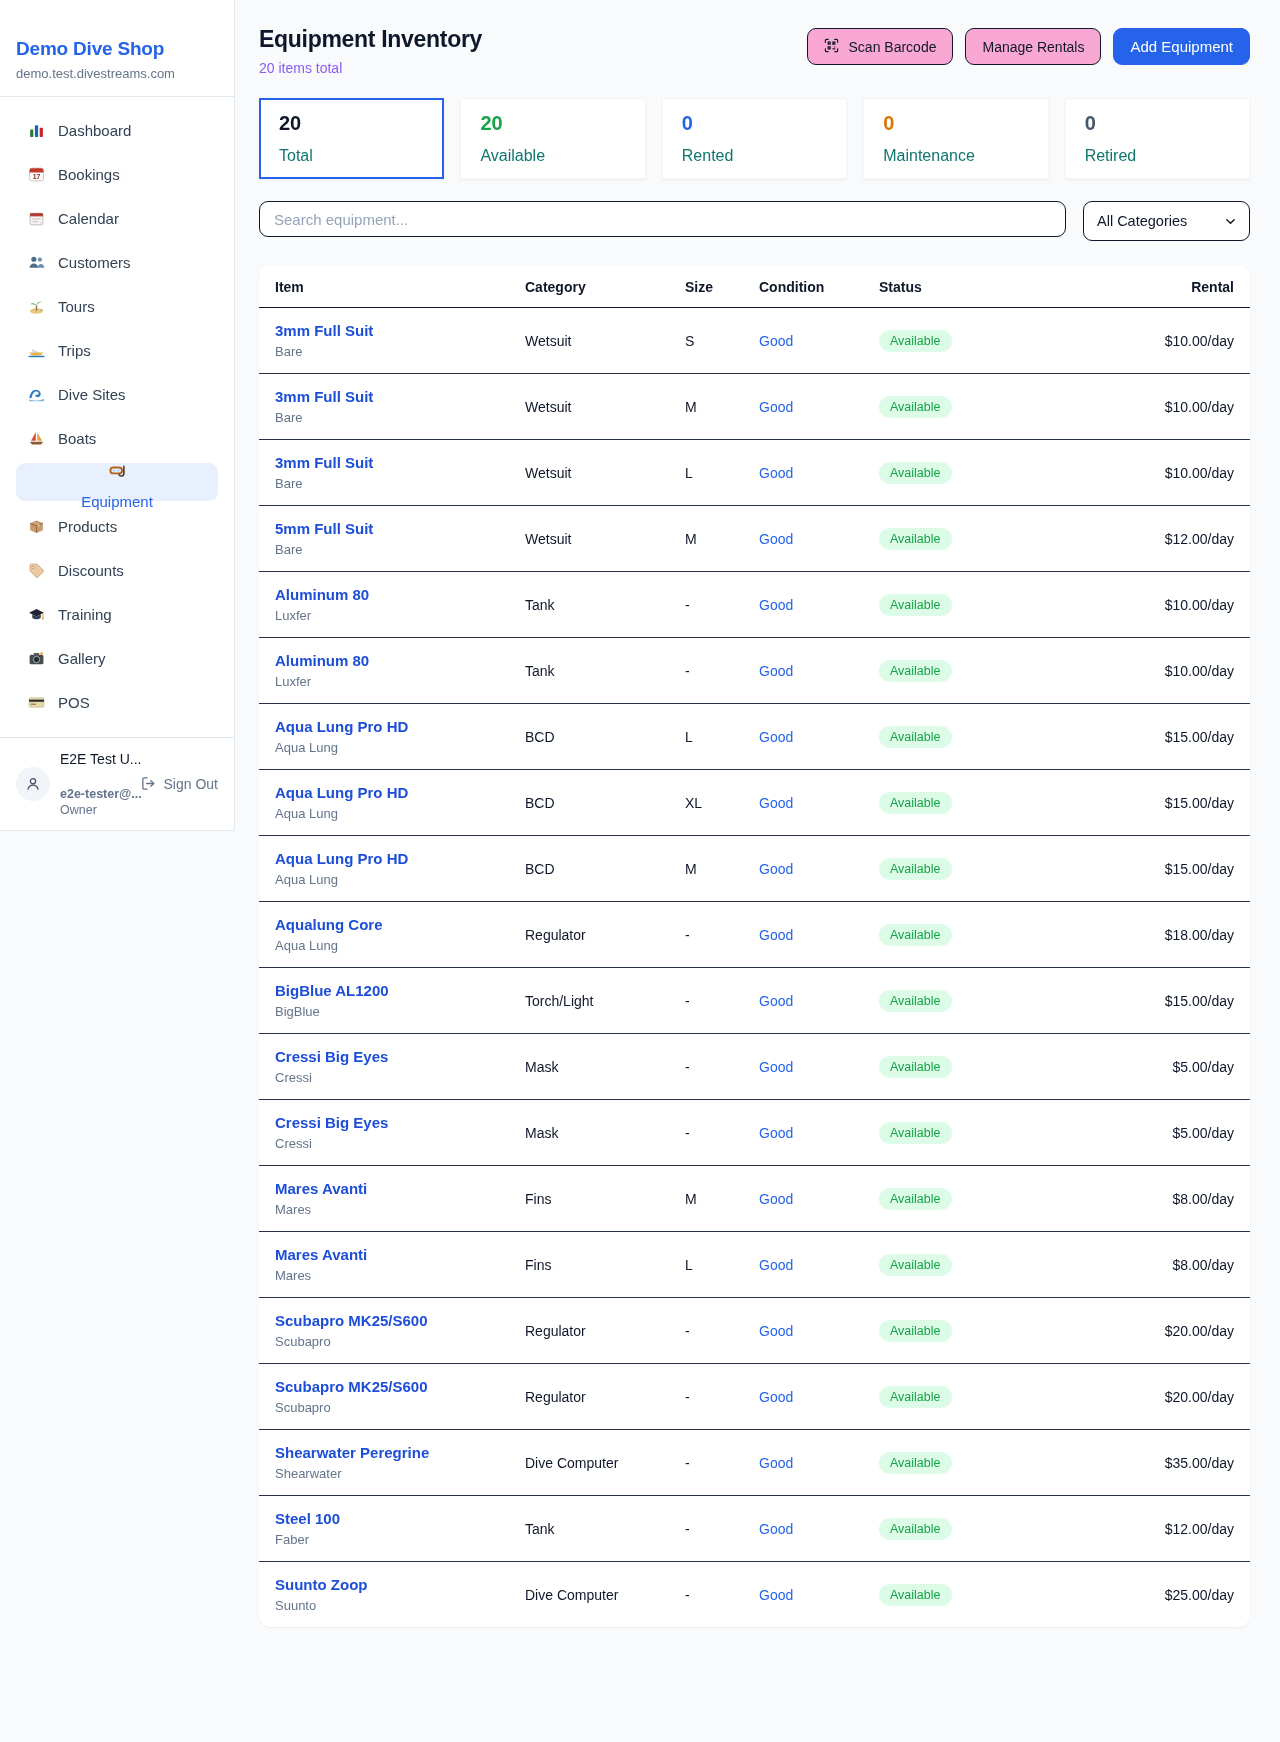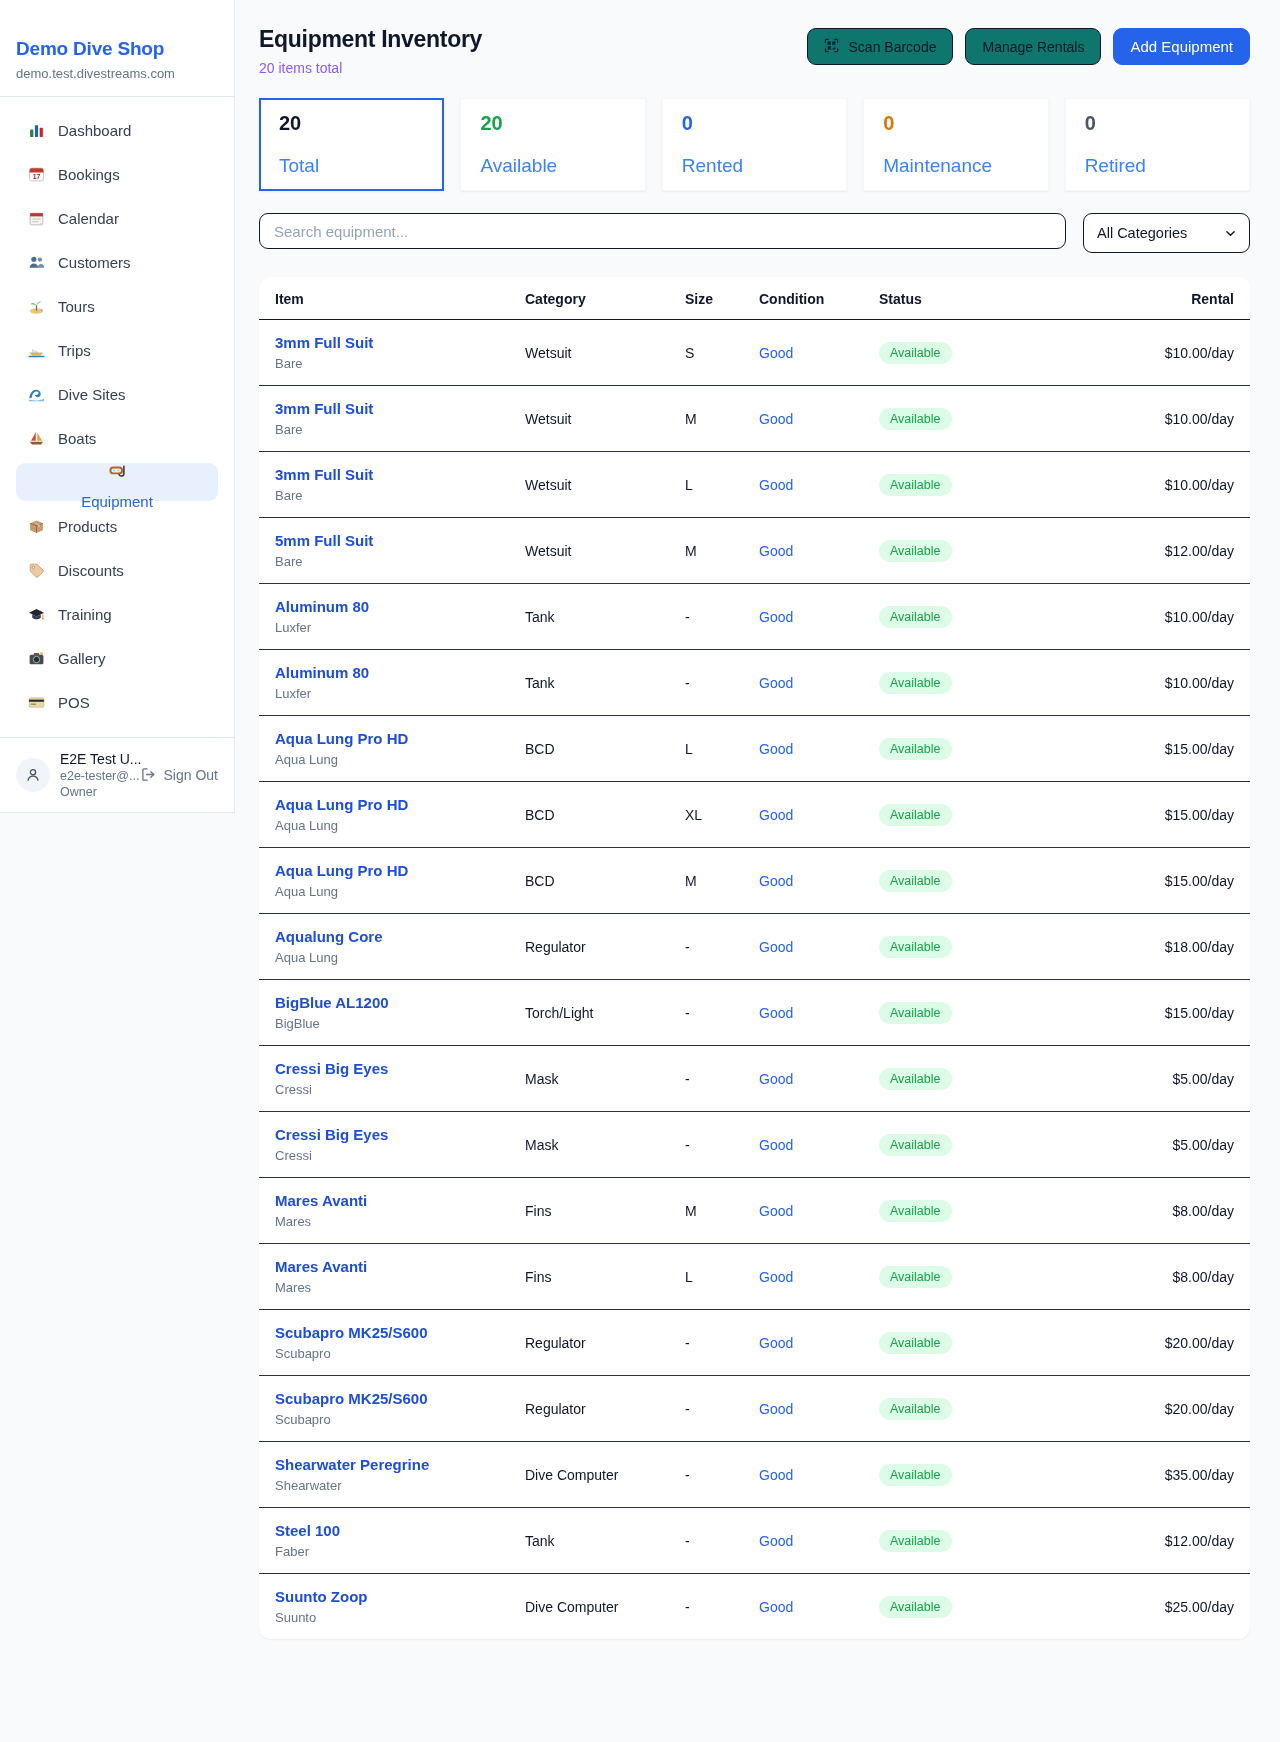--- a/index.html
+++ b/index.html
@@ -34,53 +34,53 @@
     border-top:1px solid #e2e8f0; padding:13px 16px;
     display:flex; align-items:center; gap:10px;
   }
   .avatar {
     width:34px; height:34px; border-radius:50%; background:#f1f5f9;
     display:flex; align-items:center; justify-content:center; flex:0 0 34px;
   }
   .avatar svg { width:18px; height:18px; }
   .user-meta { flex:1; min-width:0; }
   .user-name { font-size:14px; font-weight:400; color:#0f172a; white-space:nowrap;text-align:right; }
-  .user-email { font-size:12.5px; color:#64748b; margin-top:2px; white-space:nowrap; }
+  .user-email { font-size:12.5px; color:#64748b; margin-top:20px; white-space:nowrap;font-weight:bold; }
   .user-role { font-size:12.5px; color:#64748b; margin-top:2px; }
   .signout {
     display:flex; align-items:center; gap:6px; border:none; background:none;
     color:#64748b; font-size:14px; font-family:inherit; cursor:pointer; white-space:nowrap;
   }
   .signout svg { width:15px; height:15px; }
 
   
   main { flex:1; padding:26px 30px 34px 24px; min-width:0; }
 
   .page-header { display:flex; justify-content:space-between; align-items:flex-start; }
   .page-title { font-size:23px; font-weight:700; color:#0f172a; letter-spacing:-0.3px; }
   .page-subtitle { font-size:14px; color:#8b5cf6; margin-top:7px; }
   .header-actions { display:flex; gap:12px; margin-top:2px; }
   .btn {
     height:37px; border-radius:9px; font-family:inherit; font-size:14px;
     display:inline-flex; align-items:center; gap:8px; padding:0 16px;
-    background:#0f766e; border:1px solid #0f172a; color:#0f172a; cursor:pointer; font-weight:500;
+    background:#f9a8d4; border:1px solid #0f172a; color:#0f172a; cursor:pointer; font-weight:500;
   }
   .btn.primary { background:#2563eb; border:1px solid #2563eb; color:#fff; font-size:15px; }
   .btn svg { width:15px; height:15px; }
 
   
   .stats { display:flex; gap:16px; margin-top:22px; }
   .stat-card {
     flex:1; background:#fff; border-radius:0; padding:13px 19px;
     border:1px solid rgba(15,23,42,0.04);
     box-shadow:0 1px 2px rgba(15,23,42,0.06); min-height:80px;
   }
   .stat-card.active { border:2px solid #2563eb; padding:12px 18px; }
   .stat-value { font-size:20px; font-weight:700; }
-  .stat-label { font-size:19px; color:#3b82f6; margin-top:20px; }
+  .stat-label { font-size:16px; color:#0f766e; margin-top:12px; }
 
   
   .filters { display:flex; gap:17px; margin-top:22px; }
   .search-input {
     flex:1; height:36px; border:1px solid #0f172a; border-radius:9px;
     padding:0 14px; font-size:15px; font-family:inherit; background:#fff; color:#0f172a; outline:none;
   }
   .search-input::placeholder { color:#94a3b8; }
   .cat-select {
     width:167px; height:40px; border:1px solid #0f172a; border-radius:9px; background:#fff;

